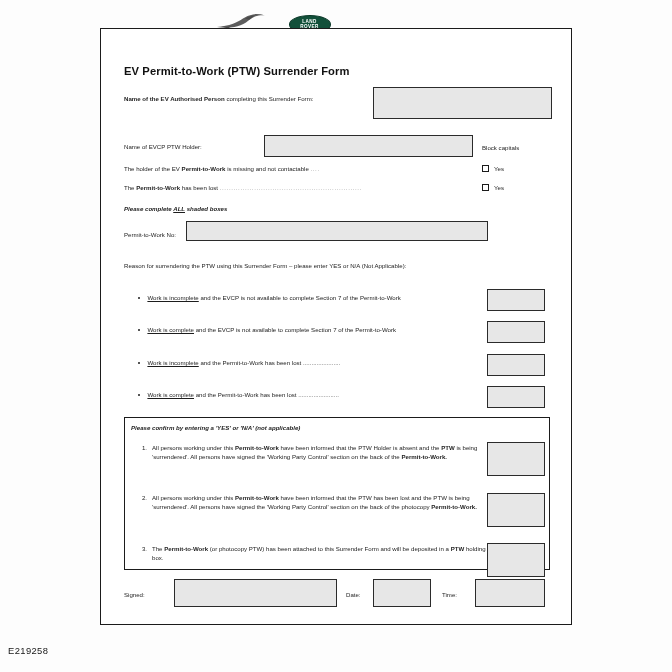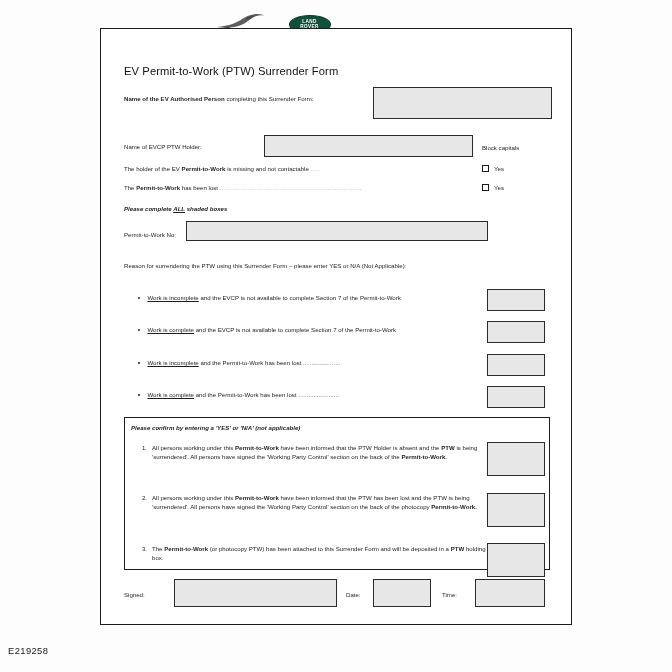--- a/index.html
+++ b/index.html
@@ -50,21 +50,21 @@
   .logo-lr .lr-text {
     position: absolute; inset: 0;
     display: flex; flex-direction: column;
     align-items: center; justify-content: center;
     color: #ffffff; font-size: 4.6px; font-weight: bold;
     line-height: 1.15; letter-spacing: .4px;
   }
   
   .title {
     position: absolute; left: 23px; top: 36px;
-    font-size: 11.2px; font-weight: normal; letter-spacing: .1px;
+    font-size: 11.2px; font-weight: bold; letter-spacing: .1px;
     color: #111;
   }
   .lbl {
     position: absolute;
     font-size: 6.1px;
     line-height: 1.35;
     color: #1d1d1d;
     white-space: nowrap;
   }
   .lbl b { font-weight: bold; }

